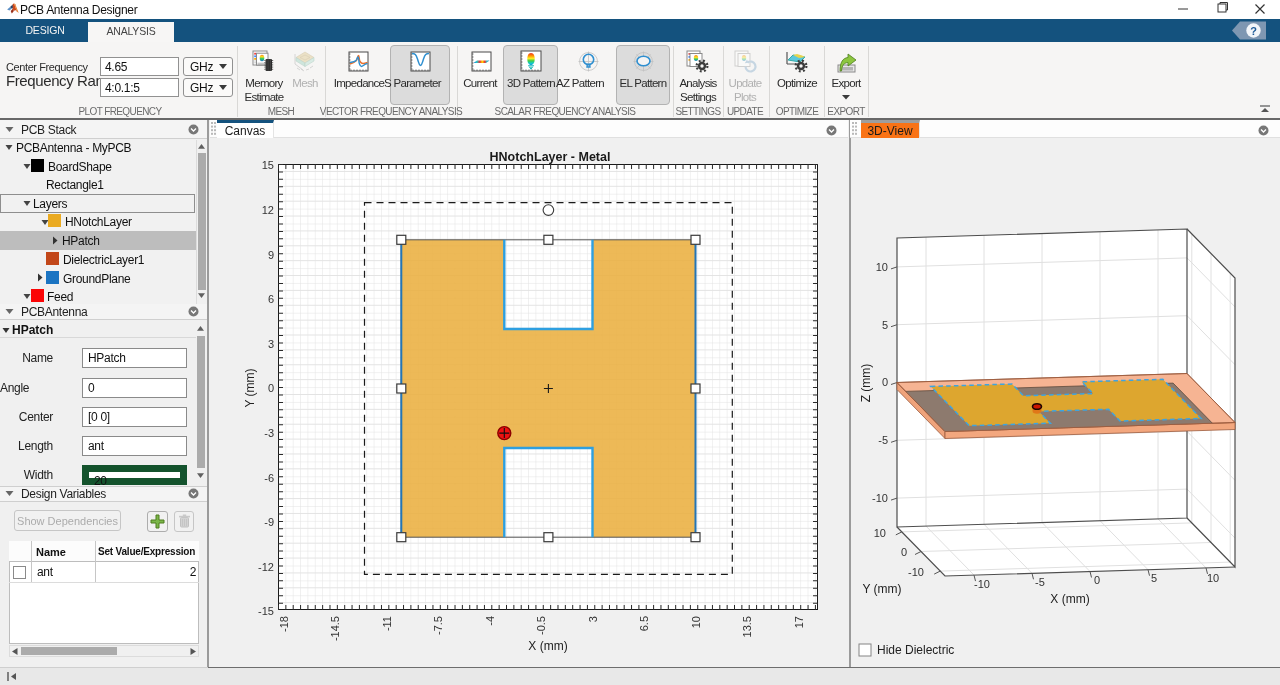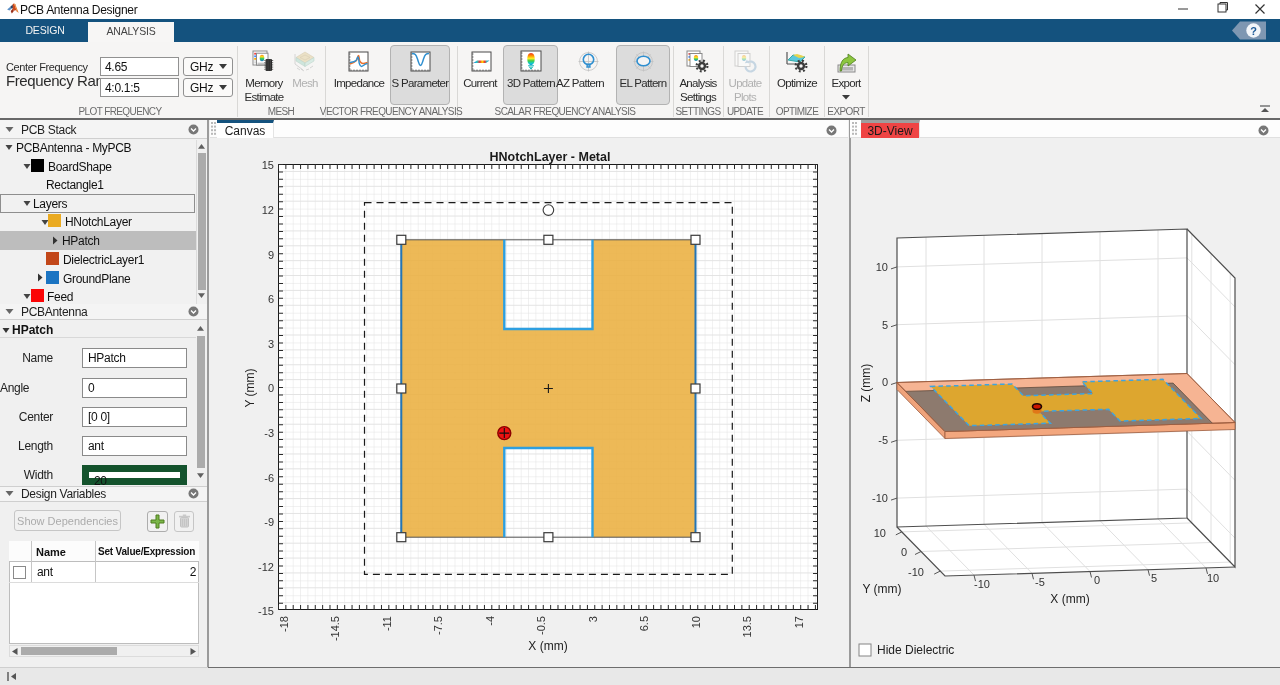--- a/index.html
+++ b/index.html
@@ -129,21 +129,21 @@
 </svg>
 
 <div class="abs" style="left:324px;top:77px;width:70px;font-size:11.5px;letter-spacing:-0.7px;color:#2b2b2b;text-align:center;">Impedance</div>
 
 <svg class="abs" style="left:410px;top:51px;" width="21" height="21" viewBox="0 0 21 21">
   <rect x="1" y="1" width="19" height="19" fill="#fff" stroke="#4a4a4a"></rect>
   <path d="M1,3 h1.5 M1,6 h1.5 M1,9 h1.5 M1,12 h1.5 M1,15 h1.5 M1,18 h1.5 M3,20 v-1.5 M6,20 v-1.5 M9,20 v-1.5 M12,20 v-1.5 M15,20 v-1.5 M18,20 v-1.5" stroke="#4a4a4a" stroke-width="0.8"></path>
   <path d="M2,2.5 C5,2.5 6,3.5 7.5,8 C8.5,11.5 9.5,14.5 10.5,14.5 C11.5,14.5 12.5,11.5 13.5,8 C15,3.5 16,2.5 19,2.5" fill="none" stroke="#2f8fd0" stroke-width="1.5"></path>
 </svg>
 
-<div class="abs" style="left:384px;top:77px;width:72px;font-size:11.5px;letter-spacing:-0.7px;color:#2b2b2b;text-align:center;">S Parameter</div>
+<div class="abs" style="left:384px;top:77px;width:72px;font-size:11.5px;letter-spacing:-0.7px;color:#2b2b2b;">S Parameter</div>
 
 <div class="abs" style="left:310px;top:106px;width:162px;font-size:10px;letter-spacing:-0.6px;color:#6b6b6b;text-align:center;white-space:nowrap;">VECTOR FREQUENCY ANALYSIS</div>
 
 <svg class="abs" style="left:471px;top:51px;" width="21" height="21" viewBox="0 0 21 21">
   <rect x="1" y="1" width="19" height="19" fill="#fff" stroke="#4a4a4a"></rect>
   <path d="M1,3 h1.5 M1,6 h1.5 M1,9 h1.5 M1,12 h1.5 M1,15 h1.5 M1,18 h1.5 M3,20 v-1.5 M6,20 v-1.5 M9,20 v-1.5 M12,20 v-1.5 M15,20 v-1.5 M18,20 v-1.5" stroke="#4a4a4a" stroke-width="0.8"></path>
   <defs>
       <linearGradient id="cg1" x1="0" y1="0" x2="1" y2="0">
         <stop offset="0" stop-color="#26c"></stop>
         <stop offset="0.2" stop-color="#2cc"></stop>
@@ -545,21 +545,21 @@
       <rect x="3" y="0" width="2" height="2"></rect>
       <rect x="0" y="3.6" width="2" height="2"></rect>
       <rect x="3" y="3.6" width="2" height="2"></rect>
       <rect x="0" y="7.2" width="2" height="2"></rect>
       <rect x="3" y="7.2" width="2" height="2"></rect>
       <rect x="0" y="10.8" width="2" height="2"></rect>
       <rect x="3" y="10.8" width="2" height="2"></rect>
     </g>
   </svg>
 
-<div class="abs" style="left:861px;top:120px;width:59px;height:18px;background:#ef4444;border-top:3px solid #9e9e9e;border-right:1px solid #e4e4e4;font-size:12px;color:#1a1a1a;text-align:center;padding-top:1px;">3D-View</div>
+<div class="abs" style="left:861px;top:120px;width:59px;height:18px;background:#f97316;border-top:3px solid #9e9e9e;border-right:1px solid #e4e4e4;font-size:12px;color:#1a1a1a;text-align:center;padding-top:1px;">3D-View</div>
 
 <svg class="abs" style="left:1258px;top:125px;" width="11" height="11" viewBox="0 0 11 11">
     <circle cx="5.5" cy="5.5" r="5" fill="#777"></circle>
     <path d="M3,4.5 L5.5,7 L8,4.5" fill="none" stroke="#fff" stroke-width="1.3"></path>
   </svg>
 
 <svg class="abs" style="left:852px;top:138px;" width="428" height="530" viewBox="0 0 428 530">
 
   <g>
     <polygon points="45,389 335,380 335,91 45,100" fill="#ffffff"></polygon>

